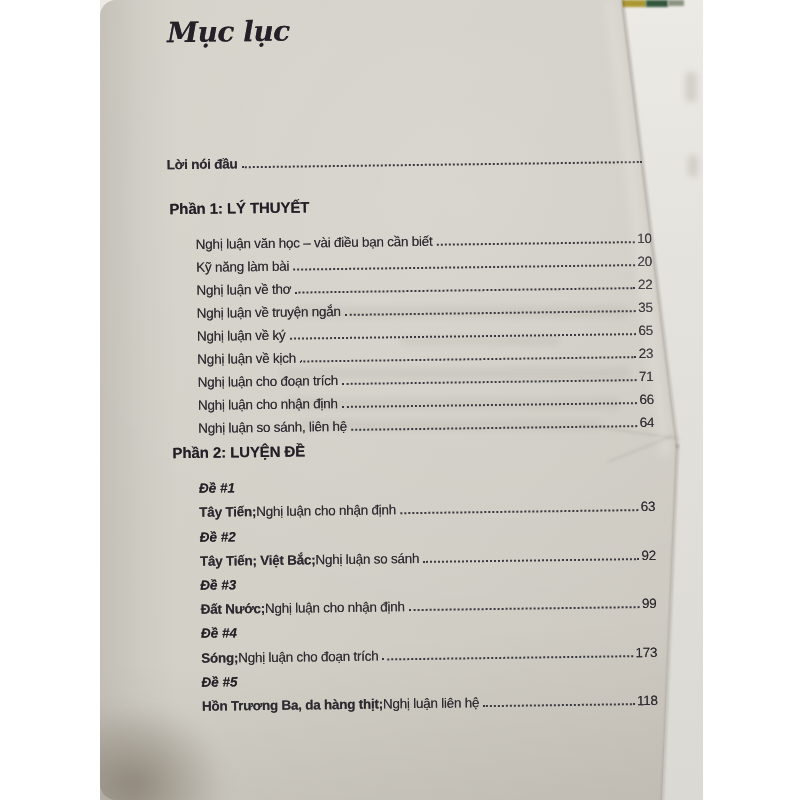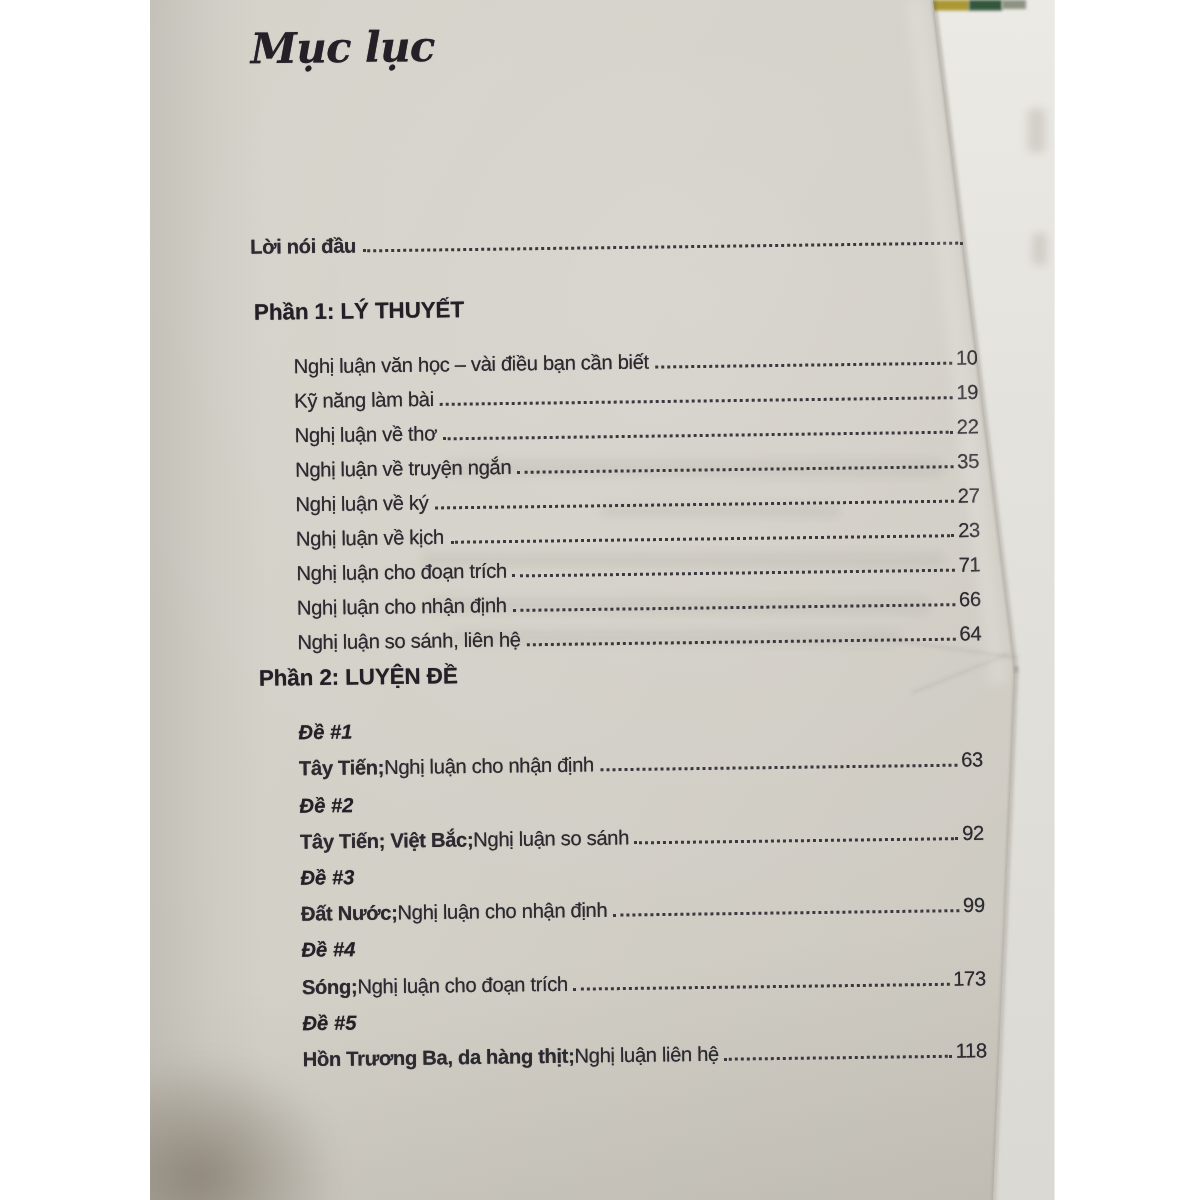--- a/index.html
+++ b/index.html
@@ -24,20 +24,21 @@
   .bp-smudge{position:absolute;background:#a9a49a;opacity:.35;filter:blur(3px);border-radius:4px;}
   
   .mainpage{
     position:absolute;inset:0;
     clip-path:polygon(0 0,522px 0,577px 445px,562px 800px,0 800px);
     background:
       radial-gradient(120% 90% at 60% 25%, rgba(255,255,255,.12), transparent 60%),
       linear-gradient(90deg, rgba(70,62,50,.12) 0%, rgba(70,62,50,.04) 7%, transparent 13%),
       linear-gradient(355deg, rgba(70,62,50,.10) 0%, transparent 22%),
       linear-gradient(120deg,#d6d3cb 0%,#d3d0c8 45%,#cdc9c1 100%);
+    border-radius: 16px;
   }
   .edge{position:absolute;transform-origin:0 0;filter:blur(1.2px);}
   .edge.e1{left:521px;top:0;width:3px;height:452px;transform:rotate(-7deg);
     background:linear-gradient(180deg,rgba(90,84,72,.30),rgba(90,84,72,.22));}
   .edge.e2{left:576px;top:444px;width:3px;height:358px;transform:rotate(2.4deg);
     background:linear-gradient(180deg,rgba(90,84,72,.26),rgba(90,84,72,.18));}
   .edgehi{position:absolute;left:504px;top:0;width:12px;height:460px;transform-origin:0 0;
     transform:rotate(-7deg);background:rgba(255,255,255,.16);filter:blur(4px);}
   .crease{position:absolute;background:rgba(70,65,55,.10);filter:blur(1.5px);}
   .crease.c1{left:498px;top:432px;width:82px;height:2px;transform:rotate(8deg);}
@@ -104,36 +105,36 @@
       <div class="heading" style="top:200px;">Phần 1: LÝ THUYẾT</div>
       <div class="block indent" id="sec1-entries" style="top:229px;">
           <div class="toc-row">
             <span class="lbl">Nghị luận văn học – vài điều bạn cần biết</span>
             <span class="leader"></span>
             <span class="num">10</span>
           </div>
           <div class="toc-row">
             <span class="lbl">Kỹ năng làm bài</span>
             <span class="leader"></span>
-            <span class="num">19</span>
+            <span class="num">20</span>
           </div>
           <div class="toc-row">
             <span class="lbl">Nghị luận về thơ</span>
             <span class="leader"></span>
             <span class="num">22</span>
           </div>
           <div class="toc-row">
             <span class="lbl">Nghị luận về truyện ngắn</span>
             <span class="leader"></span>
             <span class="num">35</span>
           </div>
           <div class="toc-row">
             <span class="lbl">Nghị luận về ký</span>
             <span class="leader"></span>
-            <span class="num">27</span>
+            <span class="num">65</span>
           </div>
           <div class="toc-row">
             <span class="lbl">Nghị luận về kịch</span>
             <span class="leader"></span>
             <span class="num">23</span>
           </div>
           <div class="toc-row">
             <span class="lbl">Nghị luận cho đoạn trích</span>
             <span class="leader"></span>
             <span class="num">71</span>

